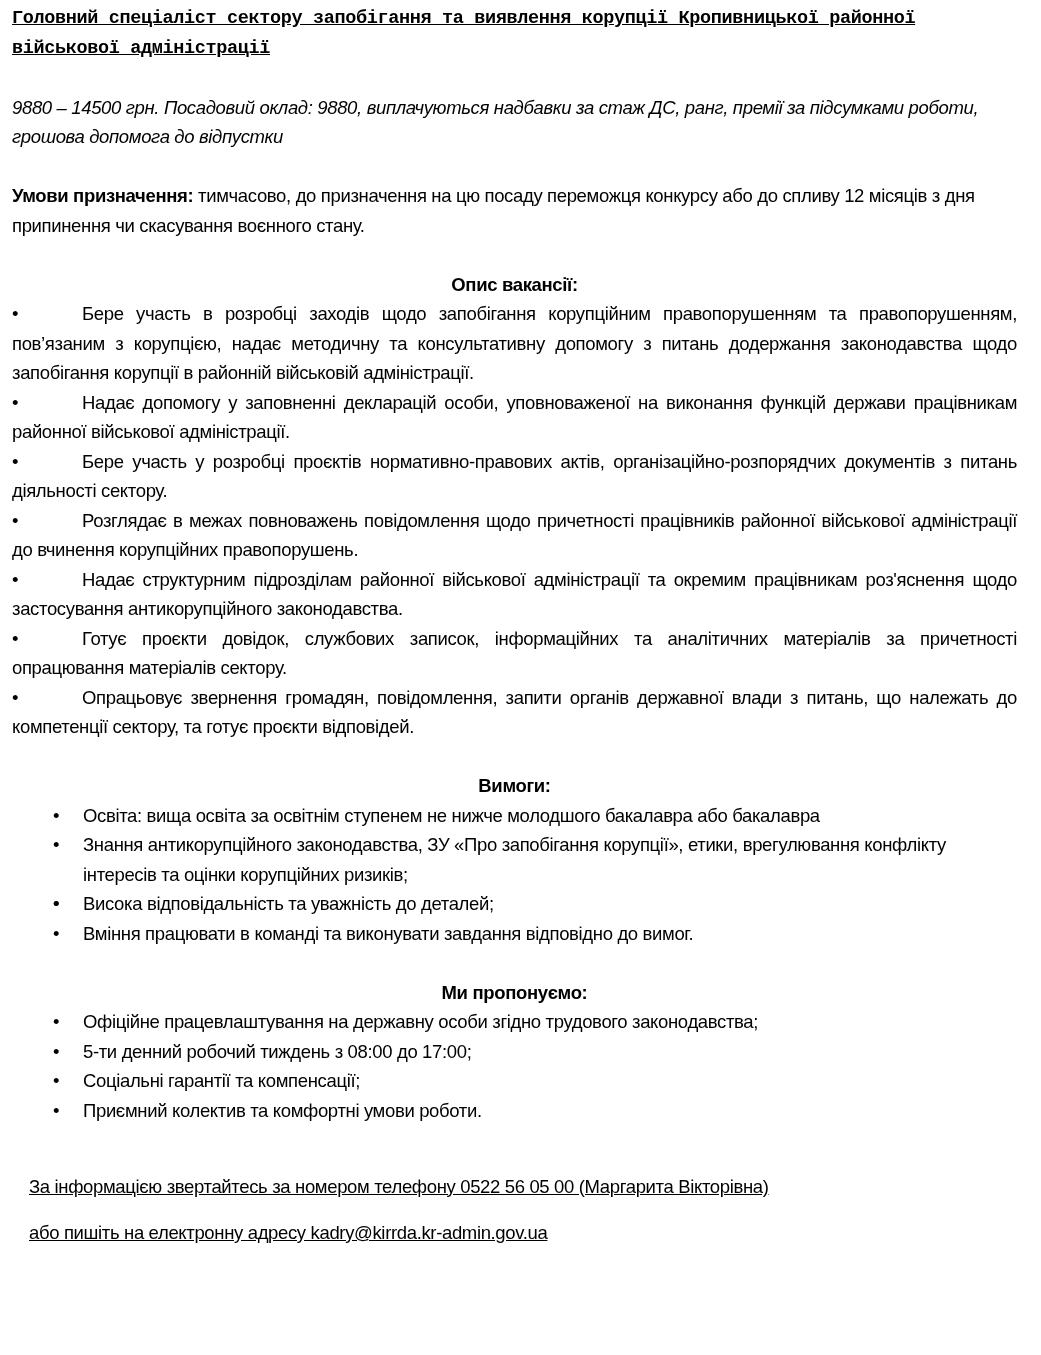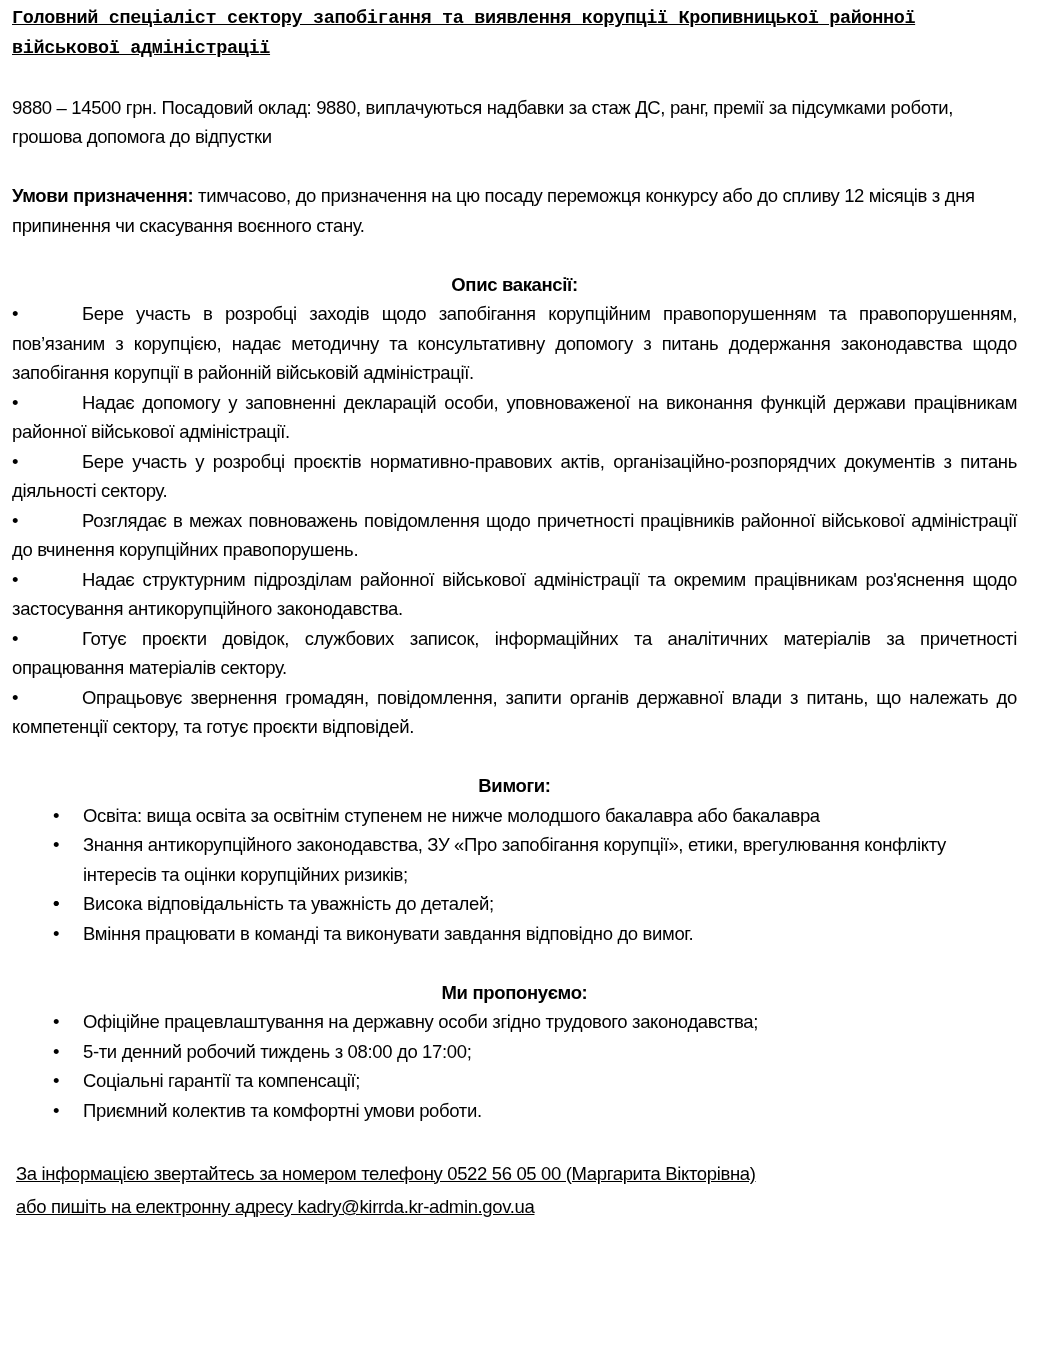--- a/index.html
+++ b/index.html
@@ -6,30 +6,30 @@
   body {
     width: 1041px; height: 1355px; overflow: hidden;
     font-family: "Liberation Sans", sans-serif;
     color: #000000;
     font-size: 18.5px;
     line-height: 29.5px;
     letter-spacing: -0.35px;
   }
   .page { position: relative; padding: 4px 24px 0 12px; }
   .title { font-weight: bold; text-decoration: underline; margin: 0; font-family: Liberation Mono, monospace; }
-  .salary { margin: 29.5px 0 0 0; }
+  .salary { font-style: italic; margin: 29.5px 0 0 0; }
   .para { margin: 0; }
   .gap { height: 29.5px; }
   .bold { font-weight: bold; text-align: center; }
   .job-item { text-align: justify; margin: 0; position: relative; }
   .job-item .bullet { display: inline-block; width: 70px; }
   .req-list { list-style: none; margin: 0; padding: 0; }
   .req-list li { position: relative; padding-left: 71px; margin: 0; }
   .req-list li .dot { position: absolute; left: 41px; top: 0; }
-  .contact { text-decoration: underline; margin: 4px; }
+  .contact { text-decoration: underline; margin: 17px; }
 </style>
 </head>
 <body>
 
 <div class="page">
 
   <p class="title">Головний спеціаліст сектору запобігання та виявлення корупції Кропивницької районної військової адміністрації</p>
 
   <p class="salary">9880 – 14500 грн. Посадовий оклад: 9880, виплачуються надбавки за стаж ДС, ранг, премії за підсумками роботи, грошова допомога до відпустки</p>
 

